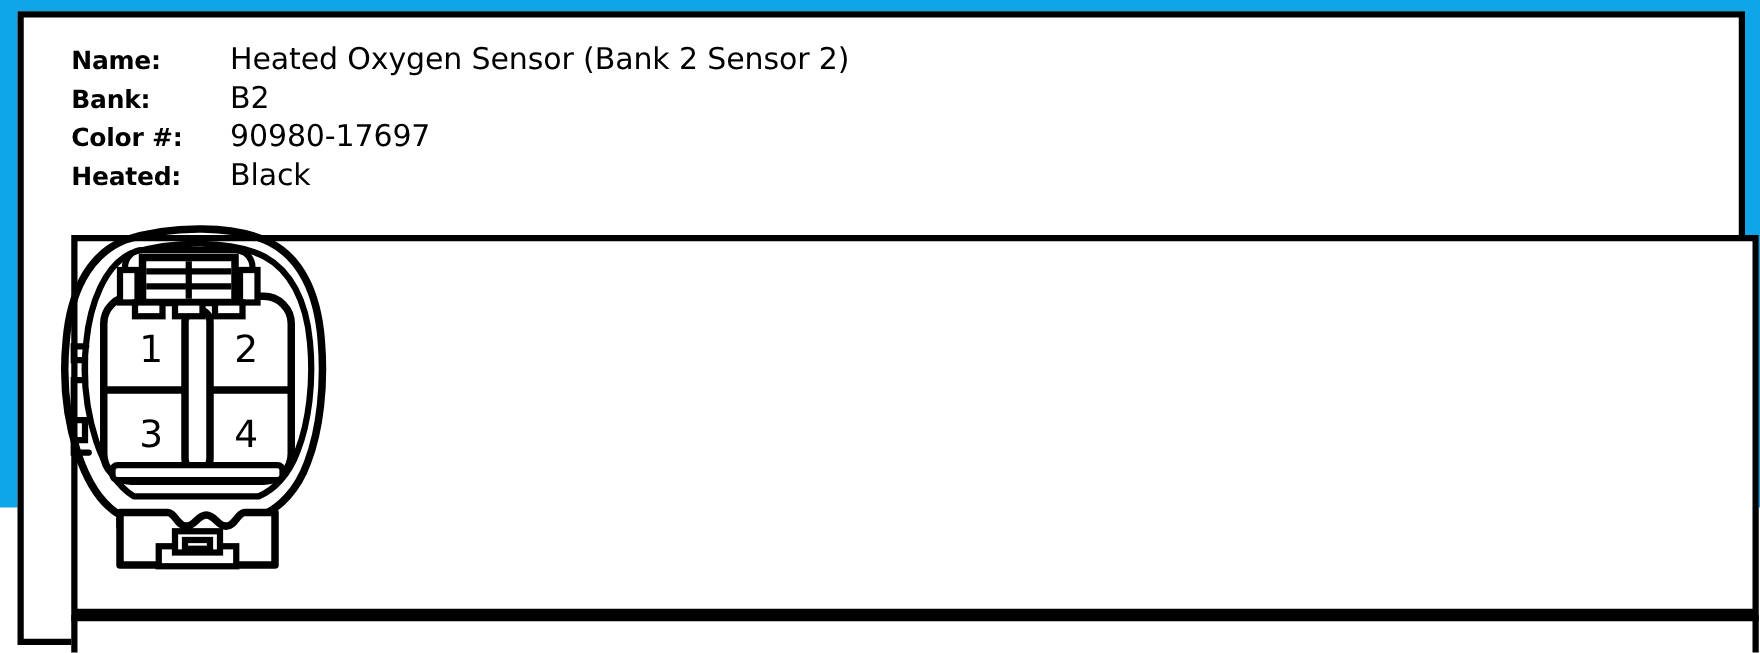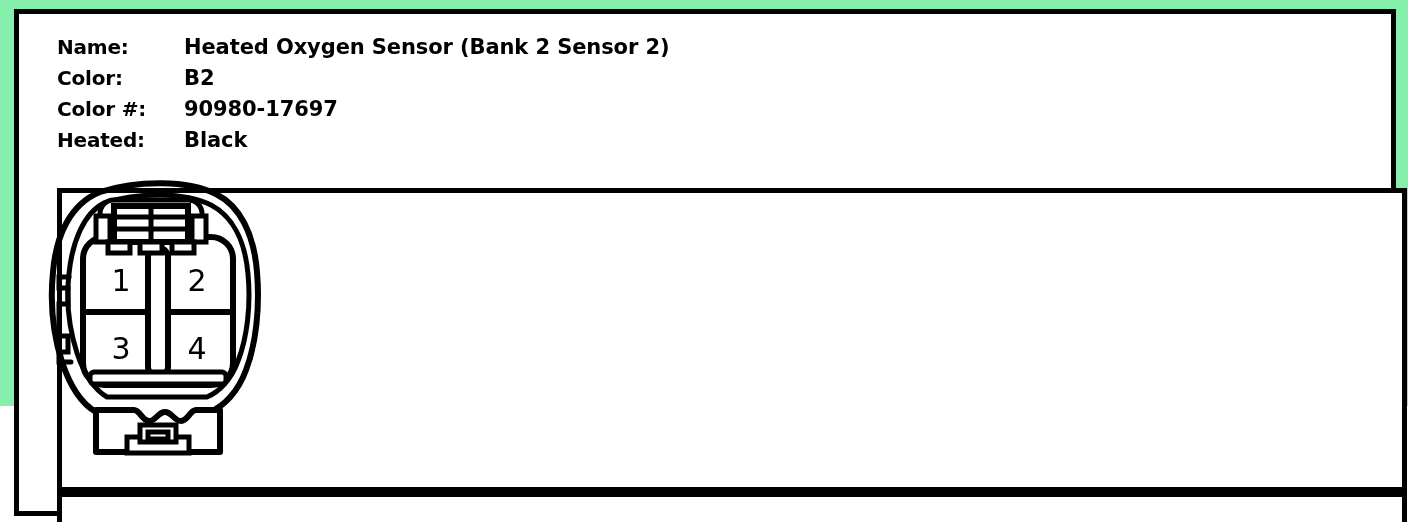--- a/index.html
+++ b/index.html
@@ -13,21 +13,21 @@
     height: 522px;
     font-family: "DejaVu Sans", "Liberation Sans", sans-serif;
     color: #000000;
     overflow: hidden;
   }
 
   #page {
     position: relative;
     width: 1408px;
     height: 406px;
-    background: #86efac;
+    background: #0ea5e9;
   }
 
   
   .outer-frame {
     position: absolute;
     left: 14px;
     top: 9px;
     width: 1382px;
     height: 507px;
     border: 5px solid #000000;
@@ -50,22 +50,22 @@
   .info-label {
     width: 127px;
     flex: 0 0 127px;
     font-weight: bold;
     font-size: 20px;
     line-height: 31px;
     letter-spacing: -0.2px;
     white-space: nowrap;
   }
   .info-value {
-    font-weight: bold;
-    font-size: 21px;
+    font-weight: normal;
+    font-size: 24px;
     line-height: 31px;
     letter-spacing: -0.1px;
     white-space: nowrap;
   }
 
   
   .diagram-panel {
     position: absolute;
     left: 38px;
     top: 174px;
@@ -118,21 +118,21 @@
   <div class="outer-frame">
 
     <div class="info-block">
 
       <div class="info-row">
         <div class="info-label">Name:</div>
         <div class="info-value">Heated Oxygen Sensor (Bank 2 Sensor 2)</div>
       </div>
 
       <div class="info-row">
-        <div class="info-label">Color:</div>
+        <div class="info-label">Bank:</div>
         <div class="info-value">B2</div>
       </div>
 
       <div class="info-row">
         <div class="info-label">Color #:</div>
         <div class="info-value">90980-17697</div>
       </div>
 
       <div class="info-row">
         <div class="info-label">Heated:</div>

